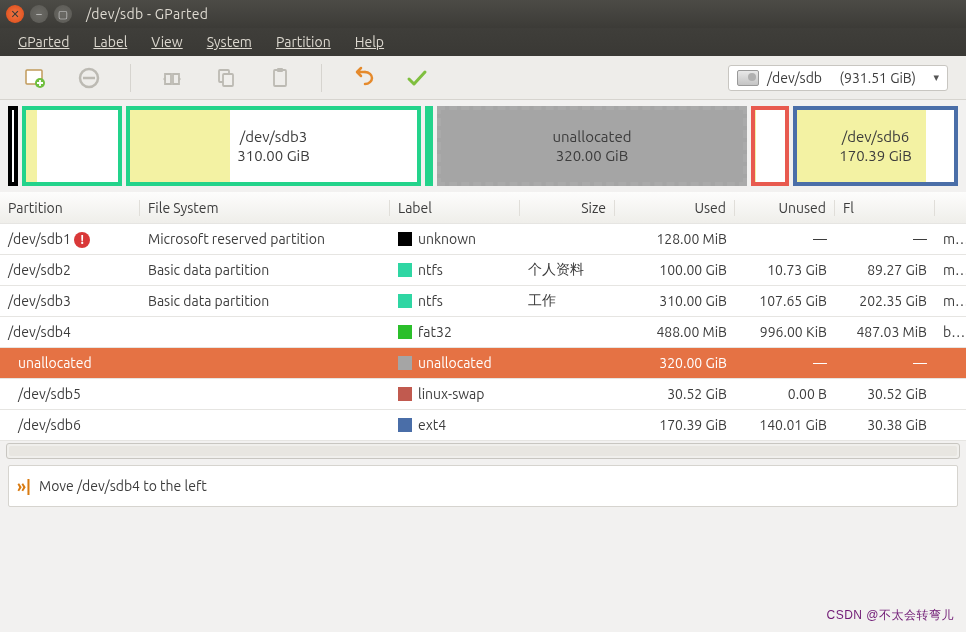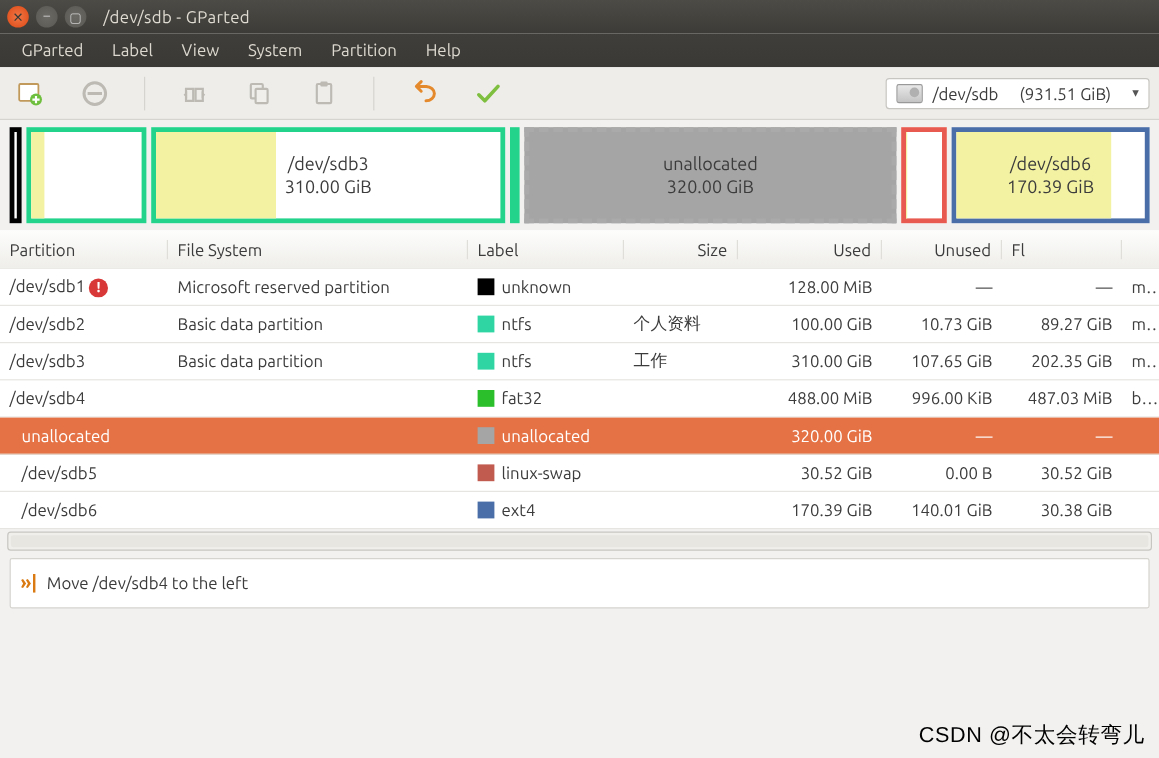--- a/index.html
+++ b/index.html
@@ -6,25 +6,25 @@
 body { font-family: Ubuntu, "Segoe UI", sans-serif; font-size: 14px; background: #f2f1f0; color: #3c3c3c; width: 966px; height: 632px; overflow: hidden; position: relative; }
 
 
 .titlebar { background: linear-gradient(#4c4b46,#3c3b37); height: 28px; display: flex; align-items: center; padding: 0 6px; color: #dfdbd2; }
 .win-btn { width: 18px; height: 18px; border-radius: 50%; margin-right: 6px; display: inline-flex; align-items: center; justify-content: center; font-size: 11px; color: #3a3a36; }
 .win-close { background: radial-gradient(#f07746,#dd4814); }
 .win-min, .win-max { background: radial-gradient(#6b6a65,#595853); color:#ccc; }
 .titlebar-title { margin-left: 8px; font-weight: normal; letter-spacing: .3px; }
 
 
-.menubar { background: linear-gradient(#3f3e3a,#3a3935); height: 28px; display: flex; align-items: center; padding: 0 6px; color: #dcd8cf; }
+.menubar { background: linear-gradient(#3f3e3a,#3a3935); height: 28px; display: flex; align-items: center; padding: 0 6px; color: #dcd8cf; text-decoration: underline; }
 .menubar span { padding: 4px 12px; cursor: default; }
 
 
-.toolbar { background: #eeedea; height: 44px; display: flex; align-items: center; padding: 0 8px; border-bottom: 1px solid #d6d4cf; gap: 20px; }
+.toolbar { background: #eeedea; height: 44px; display: flex; align-items: center; padding: 0 18px; border-bottom: 1px solid #d6d4cf; gap: 20px; }
 .tool-btn { width: 34px; height: 34px; display: inline-flex; align-items: center; justify-content: center; color: #8a8a85; border-radius:3px; position:relative; }
 .tool-btn.enabled { color: #dd7a14; }
 .device-selector { margin-left: auto; background: #fff; border: 1px solid #c8c6c1; border-radius: 3px; padding: 4px 8px; display: flex; align-items: center; gap: 8px; min-width: 220px; }
 .device-selector .disk-icon { width: 22px; height: 16px; background: linear-gradient(#e8e8e8,#c4c4c4); border: 1px solid #999; border-radius: 2px; position:relative;}
 .device-selector .disk-icon::after{content:"";position:absolute;right:2px;top:2px;width:8px;height:8px;border-radius:50%;background:#b0b0b0;}
 .device-selector .chev { margin-left: auto; font-size: 11px; color:#555; }
 
 
 .partviz { display: flex; gap: 4px; padding: 6px 8px; height: 92px; background:#f2f1f0; }
 .pblock { position: relative; border: 4px solid; display: flex; flex-direction: column; align-items: center; justify-content: center; font-size: 15px; }
@@ -51,21 +51,21 @@
 .warn-icon { display:inline-block; width:16px; height:16px; border-radius:50%; background:#d93838; color:#fff; font-size:12px; line-height:16px; text-align:center; margin-right:4px; font-weight:bold;}
 
 
 .hscroll { height: 16px; background:#f0efec; border-top:1px solid #ddd; position:relative; margin:2px 6px; border:1px solid #c8c6c1; border-radius:3px;}
 .hscroll .thumb{position:absolute;left:2px;top:2px;bottom:2px;right:2px;background:#e8e6e1;border-radius:2px;}
 
 
 .pending { margin: 6px 8px 0; border:1px solid #d6d4cf; background:#fff; height:42px; display:flex; align-items:center; padding:0 8px; gap:8px; border-radius:2px;}
 .pending-icon { color:#d97b12; font-weight:bold; font-size:16px;}
 
-.watermark { position:absolute; right:12px; bottom:8px; color:#000000; font-size:18px; font-family: sans-serif; letter-spacing:.5px;}
+.watermark { position:absolute; right:12px; bottom:8px; color:#701a75; font-size:12px; font-family: sans-serif; letter-spacing:.5px;}
 
 svg{display:block}
 </style>
 </head>
 <body>
 
 <div class="titlebar">
   <span class="win-btn win-close">✕</span>
   <span class="win-btn win-min">–</span>
   <span class="win-btn win-max">▢</span>

